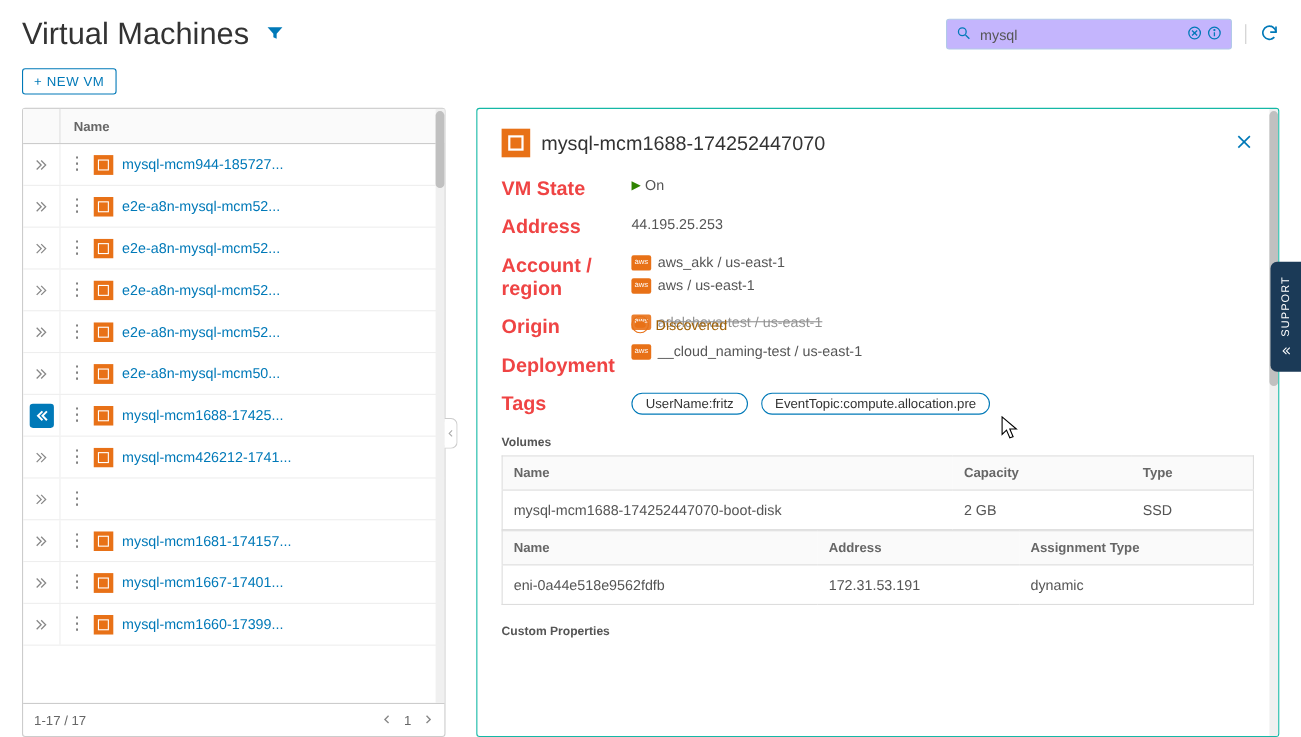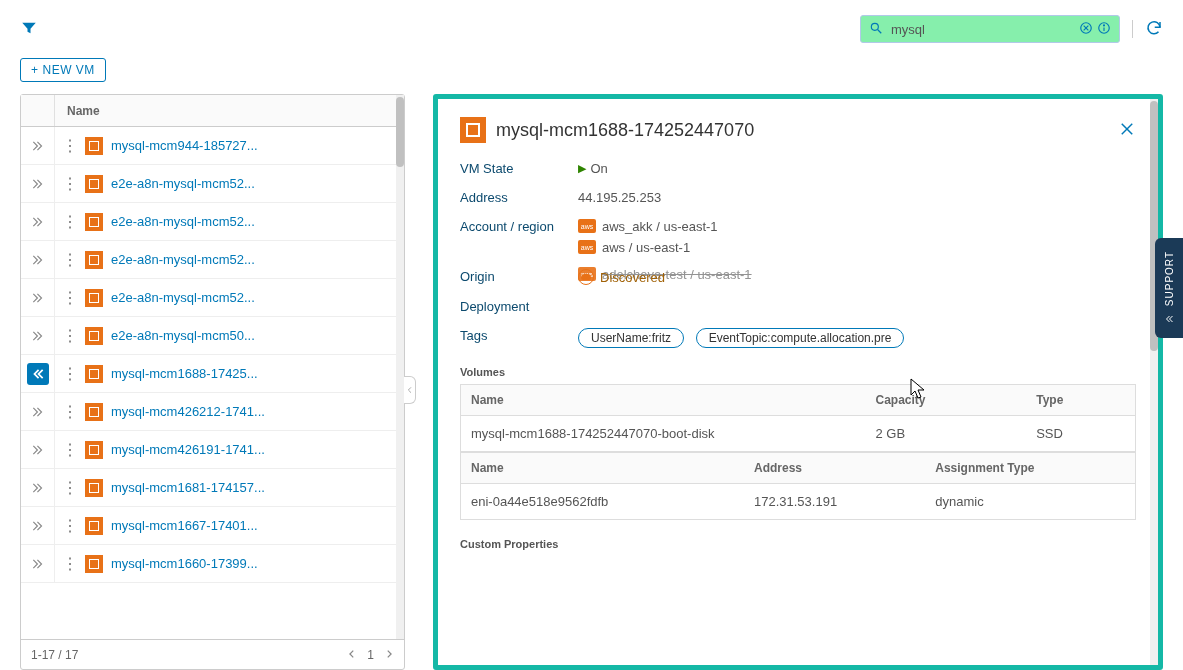--- a/index.html
+++ b/index.html
@@ -30,21 +30,21 @@
   .page-title {
     font-size: 28px;
     font-weight: 300;
     color: #333;
   }
   .filter-icon-btn { cursor: pointer; }
   .search-group { display: flex; align-items: center; gap: 12px; }
   .search-box {
     display: flex;
     align-items: center;
-    background: #86efac;
+    background: #c4b5fd;
     border: 1px solid #b1c9e8;
     border-radius: 3px;
     padding: 4px 8px;
     width: 260px;
     height: 28px;
   }
   .search-box .mag { margin-right: 6px; flex-shrink:0; }
   .search-box input {
     border: none;
     outline: none;
@@ -186,21 +186,21 @@
     background:#fff;
     border:1px solid #ccc;
     border-left:none;
     border-radius:0 6px 6px 0;
     display:flex;align-items:center;justify-content:center;
     color:#888;
   }
 
   .detail-panel {
     flex: 1;
-    border: 5px solid #14b8a6;
+    border: 1px solid #14b8a6;
     border-radius: 3px;
     background: #fff;
     padding: 18px 22px;
     overflow: hidden;
     position: relative;
   }
   .detail-scroll {
     width: 8px;
     background: #f0f0f0;
     position: absolute;
@@ -217,27 +217,27 @@
   .detail-title-group { display:flex;align-items:center;gap:10px; }
   .detail-title-icon {
     width:26px;height:26px;background:#e87117;
     display:flex;align-items:center;justify-content:center;
   }
   .detail-title-icon .inner { width:14px;height:14px;border:2px solid #fff; }
   .detail-title { font-size:18px; color:#333; font-weight:400; }
   .close-btn { cursor:pointer; }
 
   .kv-row { display:flex; margin-bottom:14px; align-items:flex-start; }
-  .kv-label { width:118px; font-size:13px; color:#0c4a6e; font-weight:400; flex-shrink:0; }
+  .kv-label { width:118px; font-size:18px; color:#ef4444; font-weight:700; flex-shrink:0; }
   .kv-value { flex:1; font-size:13px; color:#555; }
   .state-on { display:flex;align-items:center;gap:4px; }
   .tri-play { color:#2f8400; font-size:11px; }
 
   .acct-stack { display:flex;flex-direction:column;gap:6px; }
-  .acct-line { display:flex;gap:6px; }
+  .acct-line { display:flex;align-items:center;gap:6px; }
   .aws-badge {
     width:18px;height:14px;border-radius:2px;background:#e87117;color:#fff;
     font-size:7px;display:flex;align-items:center;justify-content:center;
     flex-shrink:0;
   }
   .origin-line { display:flex;align-items:center;gap:6px; }
   .origin-badge {
     width:16px;height:16px;border-radius:50%;border:1.5px solid #e87117;
     display:flex;align-items:center;justify-content:center;flex-shrink:0;
   }
@@ -280,20 +280,21 @@
     left:910px; top:378px;
     pointer-events:none;
   }
 </style>
 </head>
 <body>
 
 <div class="page">
   <div class="header-row">
     <div class="title-group">
+      <span class="page-title">Virtual Machines</span>
       <span class="filter-icon-btn">
         <svg width="18" height="18" viewBox="0 0 24 24" fill="#0079b8">
             <path d="M3 5h18l-7 8v6l-4-2v-4z"></path>
           </svg>
       </span>
     </div>
     <div class="search-group">
       <div class="search-box">
         <span class="mag">
           <svg width="14" height="14" viewBox="0 0 24 24" fill="none" stroke="#0079b8" stroke-width="2">
@@ -500,26 +501,20 @@
               <div class="expand-btn">
                 <svg width="14" height="14" viewBox="0 0 24 24" fill="none" stroke="#888" stroke-width="2">
                   <polyline points="4 5 11 12 4 19"></polyline>
                   <polyline points="11 5 18 12 11 19"></polyline>
                 </svg>
               </div>
             </div>
             <div class="cell-actions">
               <span class="vdots">⋮</span>
             </div>
-            <div class="cell-name">
-              <span class="vm-icon-sq">
-                <span class="inner"></span>
-              </span>
-              <span>mysql-mcm426191-1741...</span>
-            </div>
           </div>
           <div class="vm-row">
             <div class="cell-expand">
               <div class="expand-btn">
                 <svg width="14" height="14" viewBox="0 0 24 24" fill="none" stroke="#888" stroke-width="2">
                   <polyline points="4 5 11 12 4 19"></polyline>
                   <polyline points="11 5 18 12 11 19"></polyline>
                 </svg>
               </div>
             </div>
@@ -655,20 +650,26 @@
           </div>
           <div class="acct-line" style="position:absolute;top:-2px;left:0;z-index:1;opacity:0.9">
             <span class="aws-badge">aws</span>
             <span class="strike">adelcheva-test / us-east-1</span>
           </div>
         </div>
       </div>
 
       <div class="kv-row">
         <div class="kv-label">Deployment</div>
+        <div class="kv-value acct-stack" style="margin-top:-10px">
+          <div class="acct-line">
+              <span class="aws-badge">aws</span>
+              <span>__cloud_naming-test / us-east-1</span>
+            </div>
+        </div>
       </div>
 
       <div class="kv-row">
         <div class="kv-label">Tags</div>
         <div class="kv-value">
           <span class="tag-pill">UserName:fritz</span>
           <span class="tag-pill">EventTopic:compute.allocation.pre</span>
         </div>
       </div>
 

